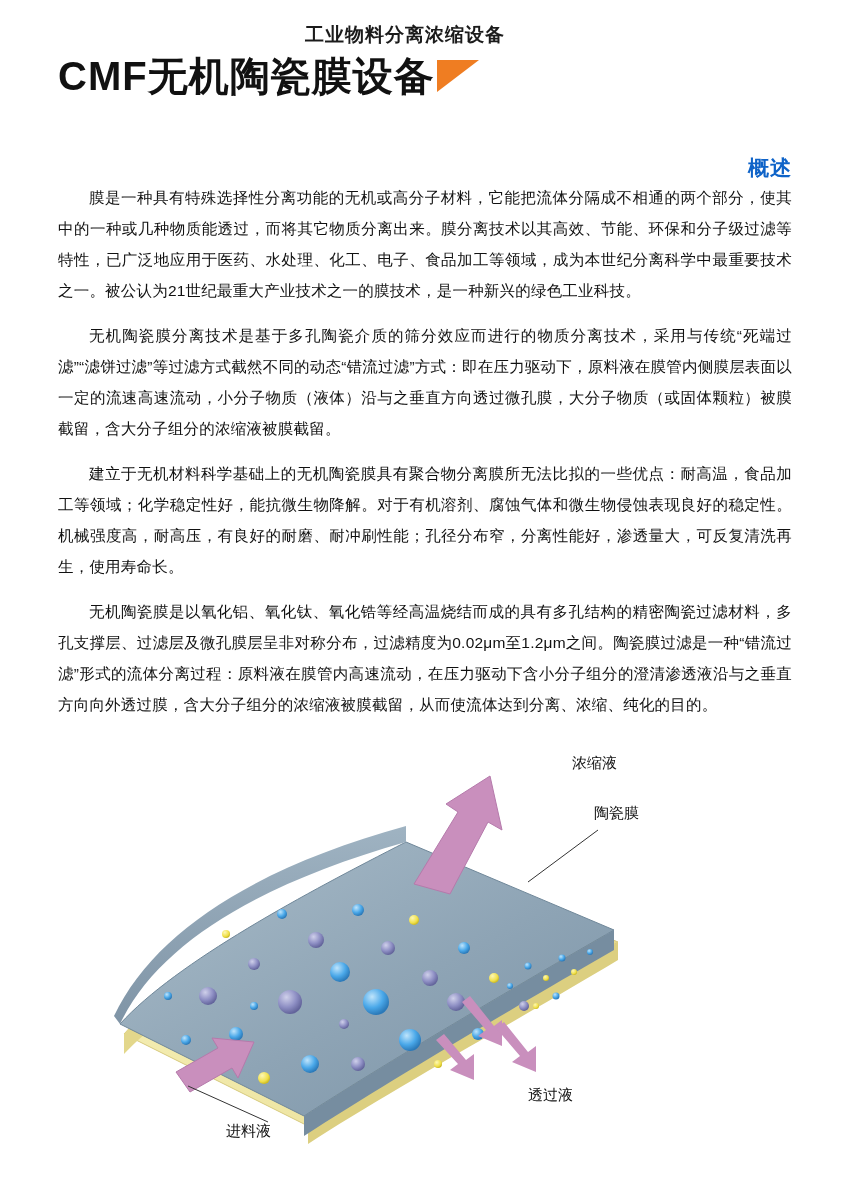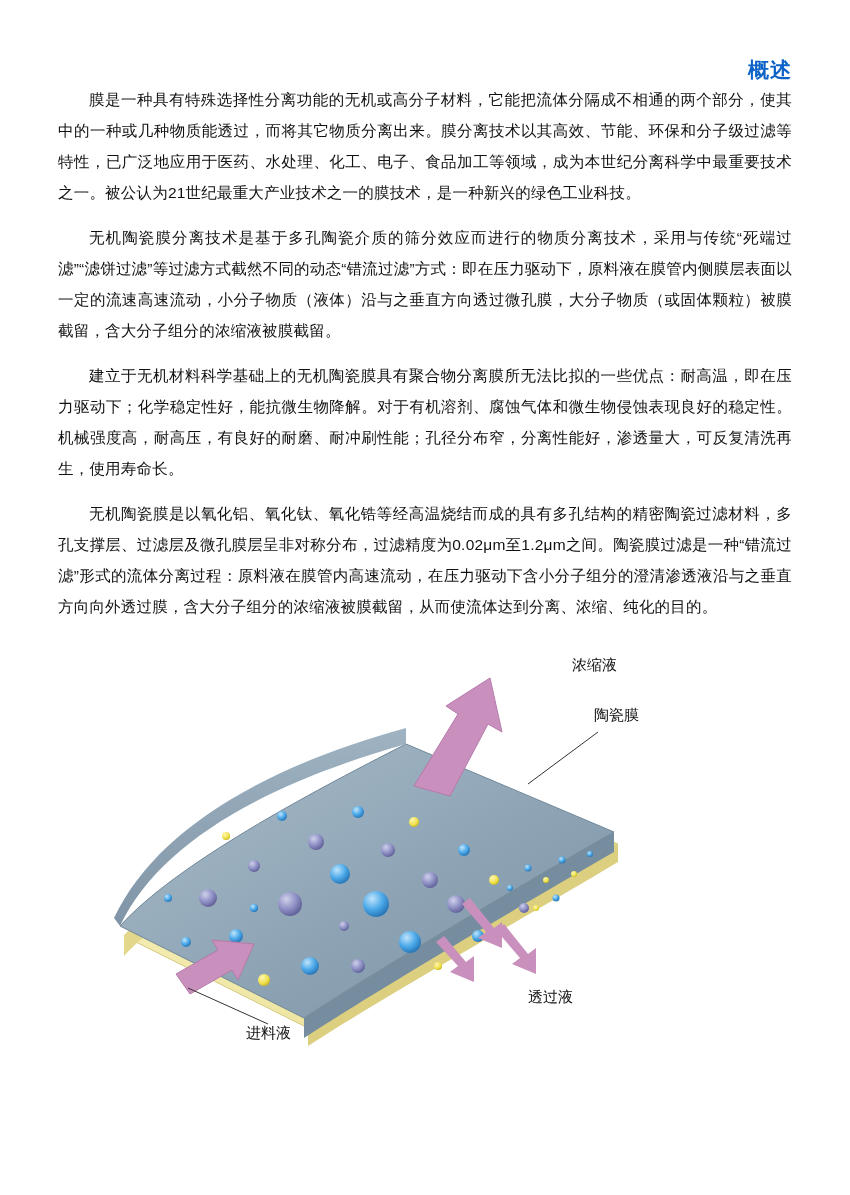--- a/index.html
+++ b/index.html
@@ -94,34 +94,41 @@
   .fig-label {
     position: absolute;
     font-size: 15px;
     color: #111;
     font-weight: 500;
     white-space: nowrap;
   }
   .lbl-concentrate { left: 498px; top: 20px; margin-left: 16px; }
   .lbl-membrane    { left: 536px; top: 70px; }
   .lbl-permeate    { left: 470px; top: 352px; }
-  .lbl-feed        { left: 188px; top: 388px; }
+  .lbl-feed        { left: 168px; top: 388px; }
 </style>
 </head>
 <body>
 
 <div class="page">
 
+  <div class="header">
+    <div class="header-sub">工业物料分离浓缩设备</div>
+    <div class="header-main-row">
+      <div class="header-title">CMF无机陶瓷膜设备</div>
+      <div class="header-arrow"></div>
+    </div>
+  </div>
 
   <div class="section-title">概述</div>
 
   <div class="body-copy">
     <p class="para">膜是一种具有特殊选择性分离功能的无机或高分子材料，它能把流体分隔成不相通的两个部分，使其中的一种或几种物质能透过，而将其它物质分离出来。膜分离技术以其高效、节能、环保和分子级过滤等特性，已广泛地应用于医药、水处理、化工、电子、食品加工等领域，成为本世纪分离科学中最重要技术之一。被公认为21世纪最重大产业技术之一的膜技术，是一种新兴的绿色工业科技。</p>
     <p class="para">无机陶瓷膜分离技术是基于多孔陶瓷介质的筛分效应而进行的物质分离技术，采用与传统“死端过滤”“滤饼过滤”等过滤方式截然不同的动态“错流过滤”方式：即在压力驱动下，原料液在膜管内侧膜层表面以一定的流速高速流动，小分子物质（液体）沿与之垂直方向透过微孔膜，大分子物质（或固体颗粒）被膜截留，含大分子组分的浓缩液被膜截留。</p>
-    <p class="para">建立于无机材料科学基础上的无机陶瓷膜具有聚合物分离膜所无法比拟的一些优点：耐高温，即在压力驱动下；化学稳定性好，能抗微生物降解。对于有机溶剂、腐蚀气体和微生物侵蚀表现良好的稳定性。机械强度高，耐高压，有良好的耐磨、耐冲刷性能；孔径分布窄，分离性能好，渗透量大，可反复清洗再生，使用寿命长。</p>
+    <p class="para">建立于无机材料科学基础上的无机陶瓷膜具有聚合物分离膜所无法比拟的一些优点：耐高温，食品加工等领域；化学稳定性好，能抗微生物降解。对于有机溶剂、腐蚀气体和微生物侵蚀表现良好的稳定性。机械强度高，耐高压，有良好的耐磨、耐冲刷性能；孔径分布窄，分离性能好，渗透量大，可反复清洗再生，使用寿命长。</p>
     <p class="para">无机陶瓷膜是以氧化铝、氧化钛、氧化锆等经高温烧结而成的具有多孔结构的精密陶瓷过滤材料，多孔支撑层、过滤层及微孔膜层呈非对称分布，过滤精度为0.02μm至1.2μm之间。陶瓷膜过滤是一种“错流过滤”形式的流体分离过程：原料液在膜管内高速流动，在压力驱动下含小分子组分的澄清渗透液沿与之垂直方向向外透过膜，含大分子组分的浓缩液被膜截留，从而使流体达到分离、浓缩、纯化的目的。</p>
   </div>
 
   <div class="figure">
     <svg width="734" height="430" viewBox="0 0 734 430">
       <defs>
         <linearGradient id="gTop" x1="0" y1="0" x2="1" y2="1">
           <stop offset="0%" stop-color="#a9bcc9"></stop>
           <stop offset="55%" stop-color="#8ea4b5"></stop>
           <stop offset="100%" stop-color="#7b93a6"></stop>

